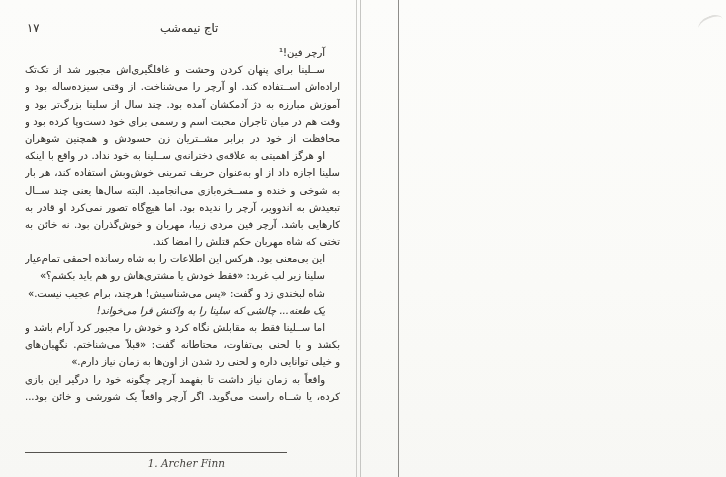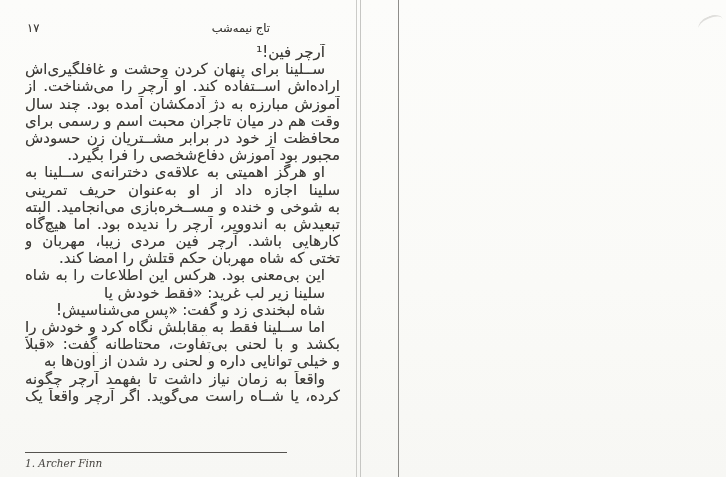--- a/index.html
+++ b/index.html
@@ -19,65 +19,65 @@
     transform:rotate(-22deg);opacity:.8;
   }
   .page{position:absolute;top:0;height:477px;}
   .page-left{left:0;width:363px;}
   .page-right{left:363px;width:363px;}
   .runhead,.pagenum{
     position:absolute;font-size:11.5px;color:#3e3c38;
     text-shadow:0 0 .5px rgba(62,60,56,.5);
   }
   .body-text{
-    position:absolute;direction:rtl;font-size:15px;letter-spacing:-0.15px;
+    position:absolute;direction:rtl;font-size:10px;letter-spacing:-0.15px;
     text-shadow:0 0 .5px rgba(62,60,56,.5);overflow:hidden;
   }
   .body-left{left:25px;top:44px;width:315px;height:400px;}
   .line{height:17.2px;line-height:17.2px;overflow:hidden;text-align:right;white-space:normal;}
   .line.j{text-align:justify;text-align-last:justify;}
   .line.ind{padding-right:15px;}
   .line.ital{font-style:italic;}
   .footnote-rule{position:absolute;left:25px;top:452px;width:262px;height:1px;background:#55534f;}
   .footnote{
     position:absolute;left:25px;top:457px;width:200px;
     font-family:"DejaVu Serif",serif;font-style:italic;font-size:10.5px;color:#45433f;
-    direction:ltr;text-align:left;
+    direction:ltr;text-align:right;
   }
 </style>
 </head>
 <body>
 
 <div class="spread">
 
   <div class="vline gutter-a"></div>
   <div class="vline gutter-b"></div>
   <div class="vline page-edge"></div>
   <div class="corner-artifact"></div>
 
   <div class="page page-left">
     <span class="pagenum" style="left:27px;top:21px;">۱۷</span>
-    <span class="runhead" style="left:160px;top:21px;width:110px;text-align:right;">تاج نیمه‌شب</span>
+    <span class="runhead" style="left:160px;top:21px;width:110px;text-align:left;">تاج نیمه‌شب</span>
     <div class="body-text body-left" dir="rtl">
         <div class="line ind">آرچر فین!¹</div>
         <div class="line j ind">ســلینا برای پنهان کردن وحشت و غافلگیری‌اش مجبور شد از تک‌تک ذرات</div>
         <div class="line j">اراده‌اش اســتفاده کند. او آرچر را می‌شناخت. از وقتی سیزده‌ساله بود و فین برای</div>
         <div class="line j">آموزش مبارزه به دژ آدمکشان آمده بود. چند سال از سلینا بزرگ‌تر بود و همان</div>
         <div class="line j">وقت هم در میان تاجران محبت اسم و رسمی برای خود دست‌وپا کرده بود و برای</div>
         <div class="line j">محافظت از خود در برابر مشــتریان زن حسودش و همچنین شوهران غیرتی‌شان</div>
-        <div class="line">مجبور بود آموزش دفاع‌شخصی را فرا بگیرد.</div>
         <div class="line j ind">او هرگز اهمیتی به علاقه‌ی دخترانه‌ی ســلینا به خود نداد. در واقع با اینکه به</div>
         <div class="line j">سلینا اجازه داد از او به‌عنوان حریف تمرینی خوش‌وبش استفاده کند، هر بار کارشان</div>
         <div class="line j">به شوخی و خنده و مســخره‌بازی می‌انجامید. البته سال‌ها یعنی چند ســال قبل از</div>
         <div class="line j">تبعیدش به اندوویر، آرچر را ندیده بود. اما هیچ‌گاه تصور نمی‌کرد او قادر به چنین</div>
         <div class="line j">کارهایی باشد. آرچر فین مردی زیبا، مهربان و خوش‌گذران بود. نه خائن به تاج و</div>
         <div class="line">تختی که شاه مهربان حکم قتلش را امضا کند.</div>
         <div class="line j ind">این بی‌معنی بود. هرکس این اطلاعات را به شاه رسانده احمقی تمام‌عیار بود.</div>
         <div class="line ind">سلینا زیر لب غرید: «فقط خودش یا مشتری‌هاش رو هم باید بکشم؟»</div>
         <div class="line ind">شاه لبخندی زد و گفت: «پس می‌شناسیش! هرچند، برام عجیب نیست.»</div>
+        <div class="line ind ital">یک طعنه... چالشی که سلینا را به واکنش فرا می‌خواند!</div>
         <div class="line j ind">اما ســلینا فقط به مقابلش نگاه کرد و خودش را مجبور کرد آرام باشد و نفس</div>
         <div class="line j">بکشد و با لحنی بی‌تفاوت، محتاطانه گفت: «قبلاً می‌شناختم. نگهبان‌های آموزش‌دیده</div>
         <div class="line">و خیلی توانایی داره و لحنی رد شدن از اون‌ها به زمان نیاز دارم.»</div>
         <div class="line j ind">واقعاً به زمان نیاز داشت تا بفهمد آرچر چگونه خود را درگیر این بازی مسخره</div>
         <div class="line j">کرده، یا شــاه راست می‌گوید. اگر آرچر واقعاً یک شورشی و خائن بود... خب، این</div>
       </div>
     <div class="footnote-rule"></div>
     <div class="footnote">1. Archer Finn</div>
   </div>
 

